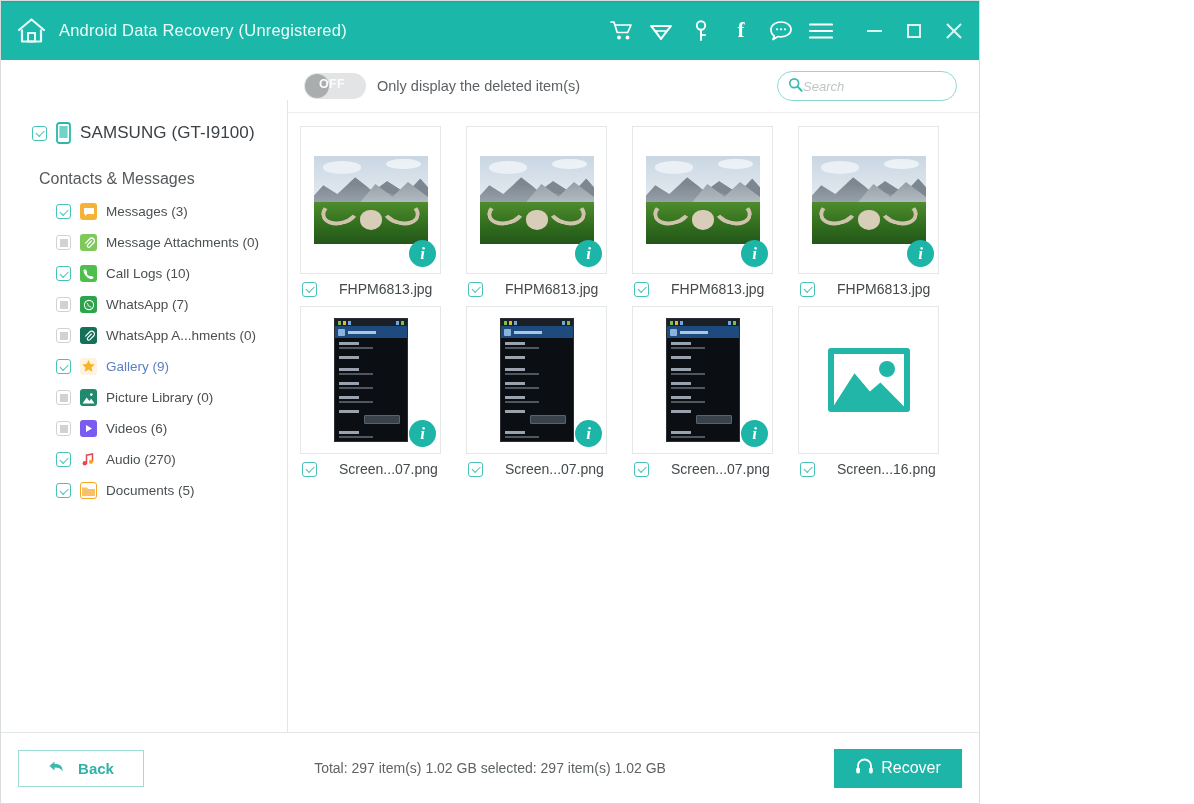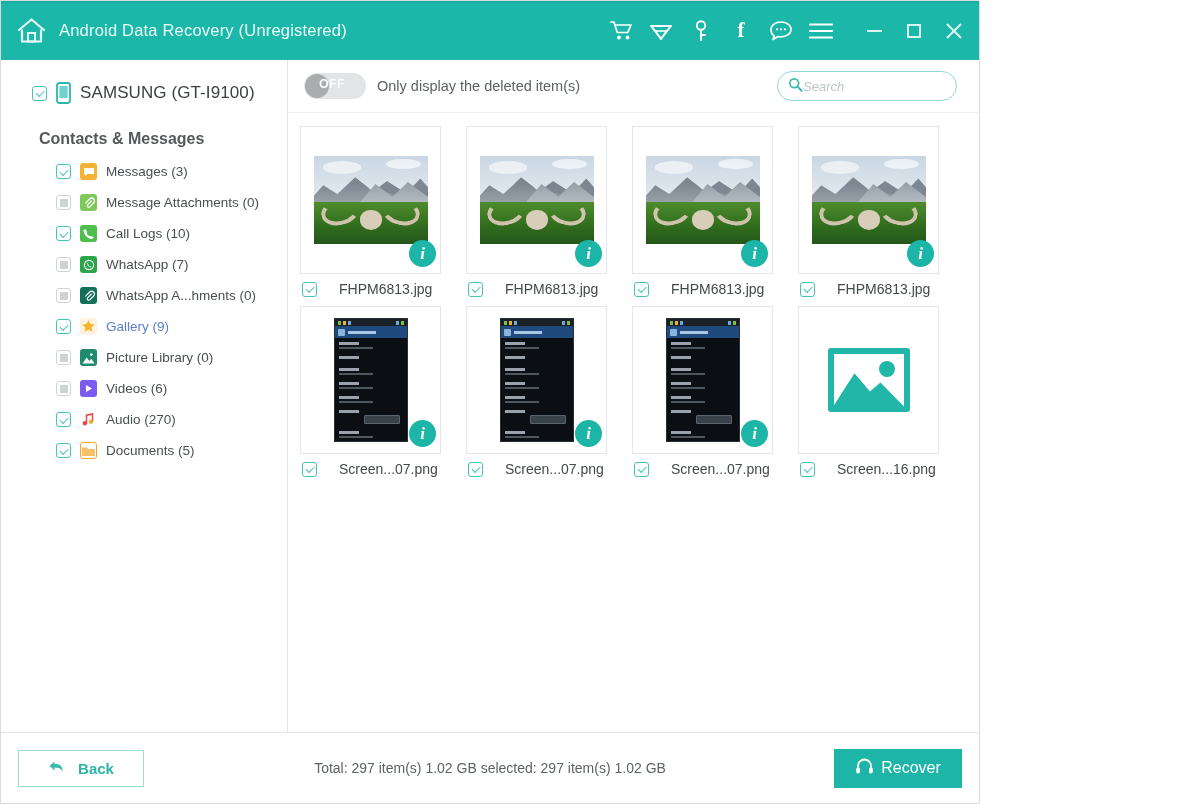--- a/index.html
+++ b/index.html
@@ -52,29 +52,30 @@
   
   .body-wrap { flex:1 1 auto; display:flex; min-height:0; }
 
   
   .sidebar {
     width:287px; flex:0 0 287px;
     border-right:1px solid #e3e6e7;
     padding:18px 0 0 0;
     overflow:hidden;
     background:#fff;
+    margin-top:40px;
   }
   .device-row {
     display:flex; align-items:center; gap:9px;
     padding:0 0 0 31px; height:30px;
   }
   .device-name { font-size:17px; color:#3b4145; letter-spacing:.1px; }
   .phone-ico { width:15px; height:22px; }
   .group-title {
-    font-size:16px; color:#55595c; font-weight:bold;
+    font-size:16px; color:#55595c; font-weight:normal;
     padding-left:38px; margin-top:22px; margin-bottom:8px;
   }
   .nav-item {
     display:flex; align-items:center; gap:9px;
     height:31px; padding-left:55px; cursor:pointer;
   }
   .nav-label { font-size:13.5px; color:#4a4f52; white-space:nowrap; }
   .nav-item.active .nav-label { color:#5b7fc4; }
   .nav-ico {
     width:17px; height:17px; flex:0 0 17px; border-radius:3px;

